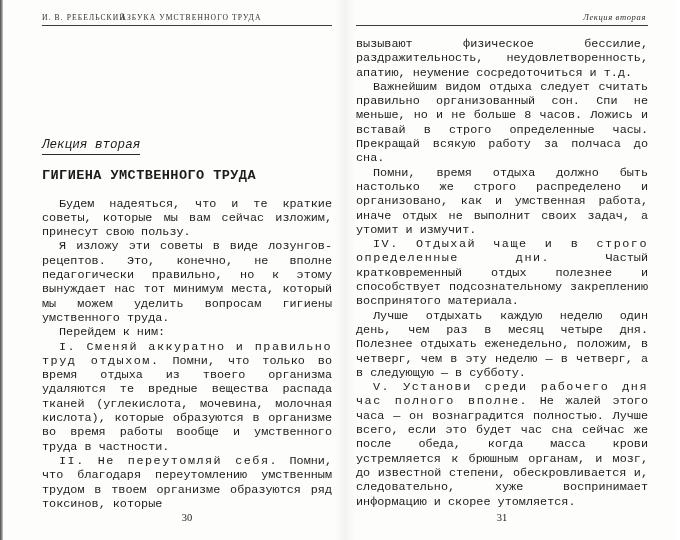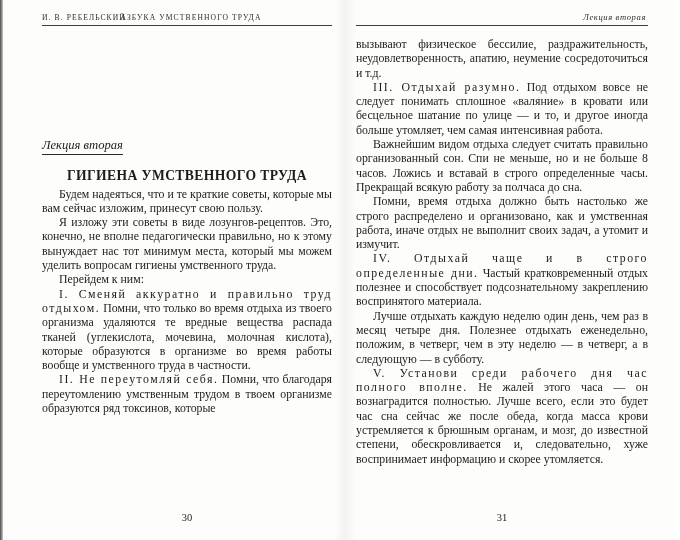--- a/index.html
+++ b/index.html
@@ -44,36 +44,36 @@
   }
   .running-head .runtitle {
     position: absolute; right: 2px; top: 1px;
     font-style: italic; font-size: 8.6px; letter-spacing: 0.6px; white-space: nowrap;
   }
 
   .body-block {
     position: absolute; left: 0; right: 0;
     font-size: 11.8px; line-height: 14.3px;
     text-align: justify;
-    hyphens: auto; -webkit-hyphens: auto;
+    hyphens: auto; font-family: Liberation Mono, monospace; -webkit-hyphens: auto;
   }
   .page-left  .body-block { top: 138px; }
   .page-right .body-block { top: 37px; }
 
   .section-heading-row { margin: 0 0 9px 0; text-indent: 0; }
   .section-heading {
     display: inline-block;
     font-style: italic; font-size: 12.6px;
     padding-bottom: 2px;
     border-bottom: 1px solid #2a2a2a;
   }
   .chapter-title {
-    margin: 14px 0 3px 0;
+    margin: 14px 0 13px 0;
     font-size: 13.6px; font-weight: bold;
-    text-align: center; text-indent: 0;
+    text-align: left; text-indent: 0;
     letter-spacing: 0.4px;
   }
   p.para { margin: 0; text-indent: 17px; }
   p.para.no-indent { text-indent: 0; }
   .lead { letter-spacing: 1.5px; }
 
   .page-number {
     position: absolute; bottom: 17px; left: 0; right: 0;
     text-align: center; font-size: 10.5px; color: #222;
   }
@@ -106,21 +106,20 @@
     <div class="page-number">30</div>
   </div>
 
   <div class="page page-right">
     <div class="running-head">
       <span class="runtitle">Лекция вторая</span>
     </div>
 
     <div class="body-block">
       <p class="para no-indent"><span class="lead"></span><span>вызывают физическое бессилие, раздражительность, неудовлетворенность, апатию, неумение сосредоточиться и т.д.</span></p>
-      <p class="para"><span class="lead">III. Отдыхай разумно.</span><span> Под отдыхом вовсе не следует понимать сплошное «валяние» в кровати или бесцельное шатание по улице — и то, и другое иногда больше утомляет, чем самая интенсивная работа.</span></p>
       <p class="para"><span class="lead"></span><span>Важнейшим видом отдыха следует считать правильно организованный сон. Спи не меньше, но и не больше 8 часов. Ложись и вставай в строго определенные часы. Прекращай всякую работу за полчаса до сна.</span></p>
       <p class="para"><span class="lead"></span><span>Помни, время отдыха должно быть настолько же строго распределено и организовано, как и умственная работа, иначе отдых не выполнит своих задач, а утомит и измучит.</span></p>
       <p class="para"><span class="lead">IV. Отдыхай чаще и в строго определенные дни.</span><span> Частый кратковременный отдых полезнее и способствует подсознательному закреплению воспринятого материала.</span></p>
       <p class="para"><span class="lead"></span><span>Лучше отдыхать каждую неделю один день, чем раз в месяц четыре дня. Полезнее отдыхать еженедельно, положим, в четверг, чем в эту неделю — в четверг, а в следующую — в субботу.</span></p>
       <p class="para"><span class="lead">V. Установи среди рабочего дня час полного вполне.</span><span> Не жалей этого часа — он вознаградится полностью. Лучше всего, если это будет час сна сейчас же после обеда, когда масса крови устремляется к брюшным органам, и мозг, до известной степени, обескровливается и, следовательно, хуже воспринимает информацию и скорее утомляется.</span></p>
     </div>
 
     <div class="page-number">31</div>
   </div>
 

